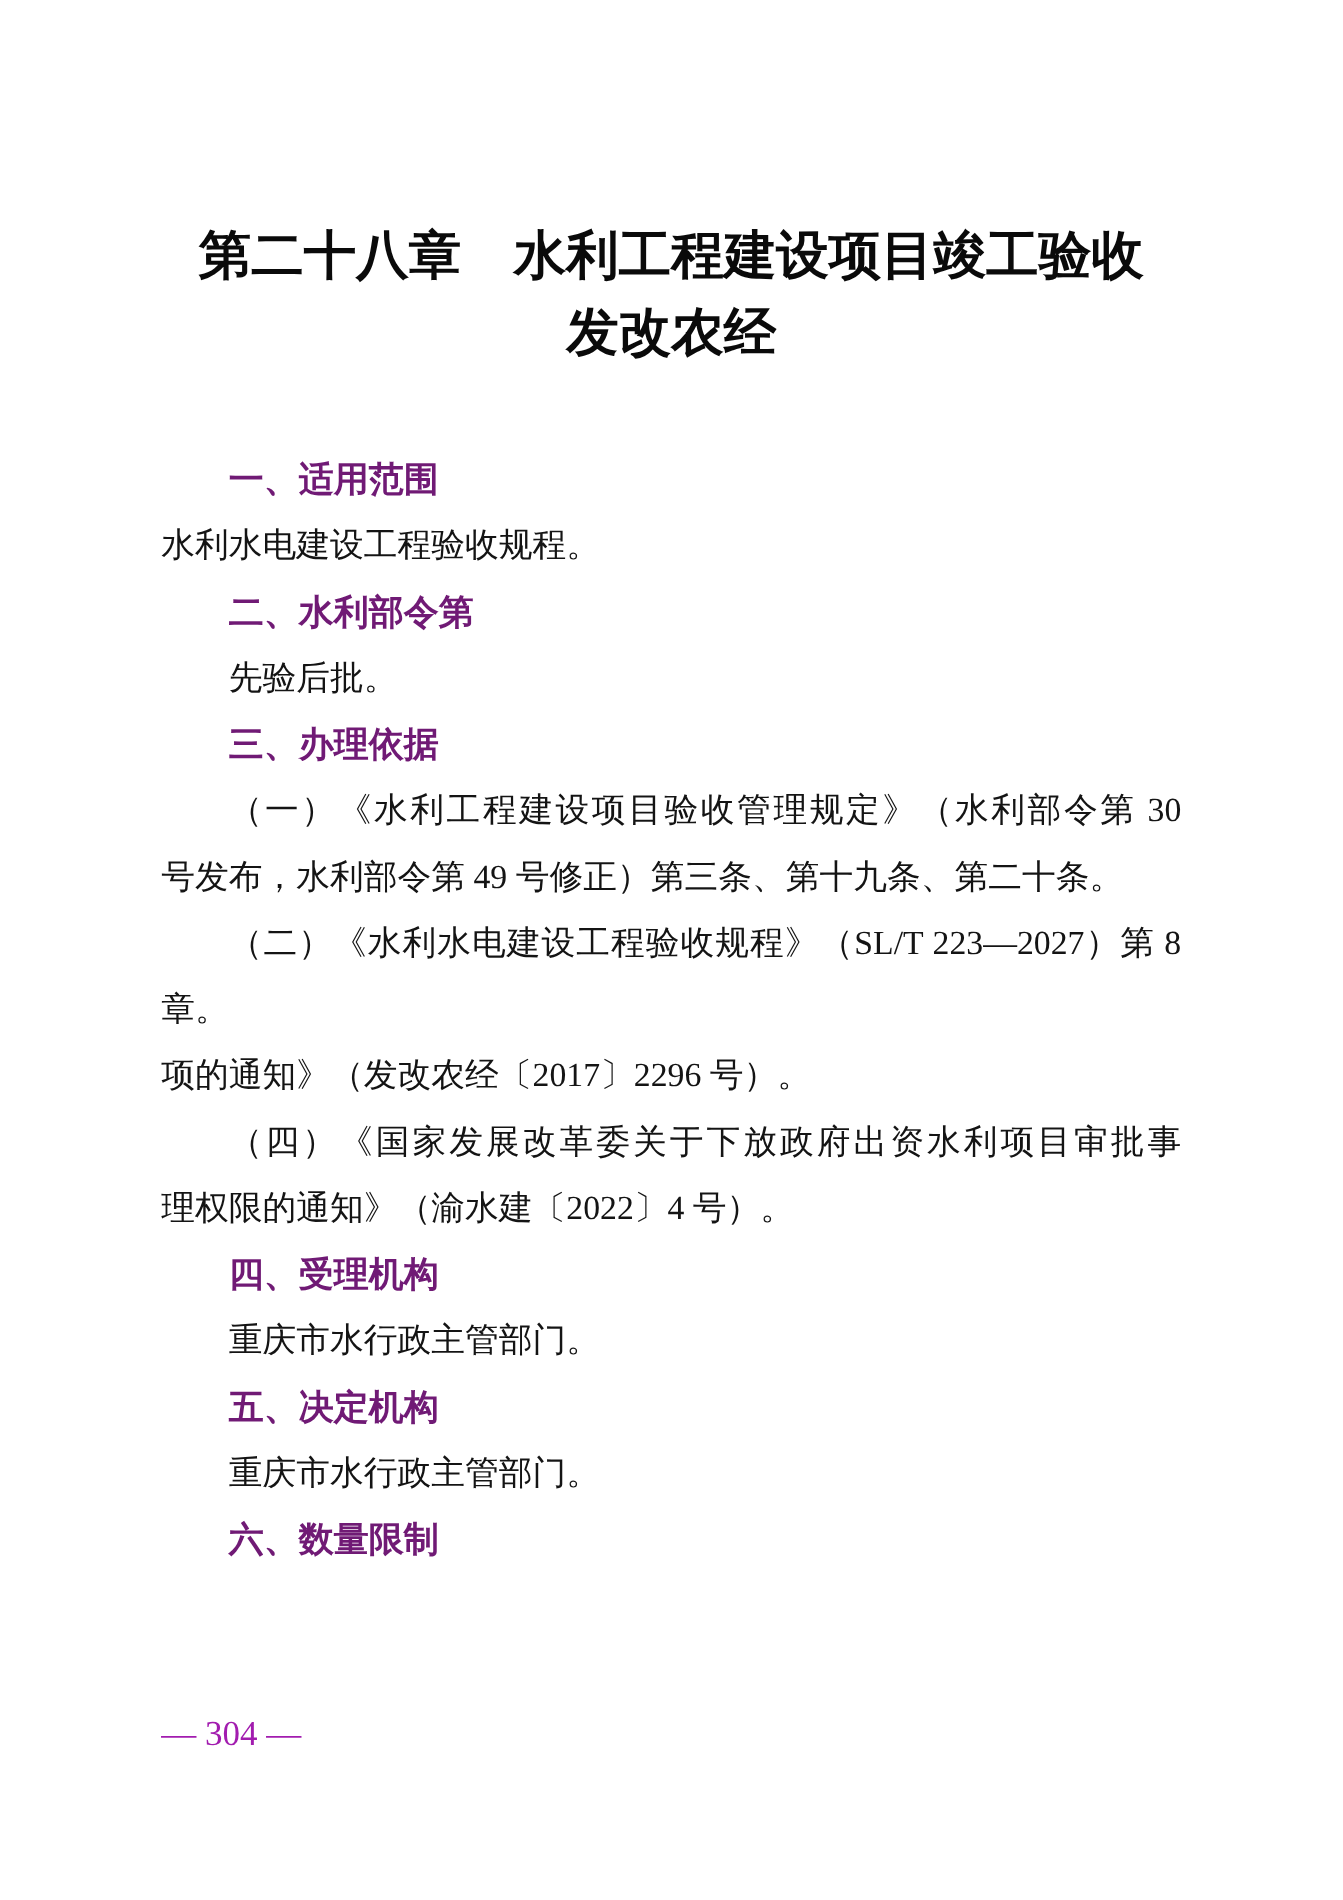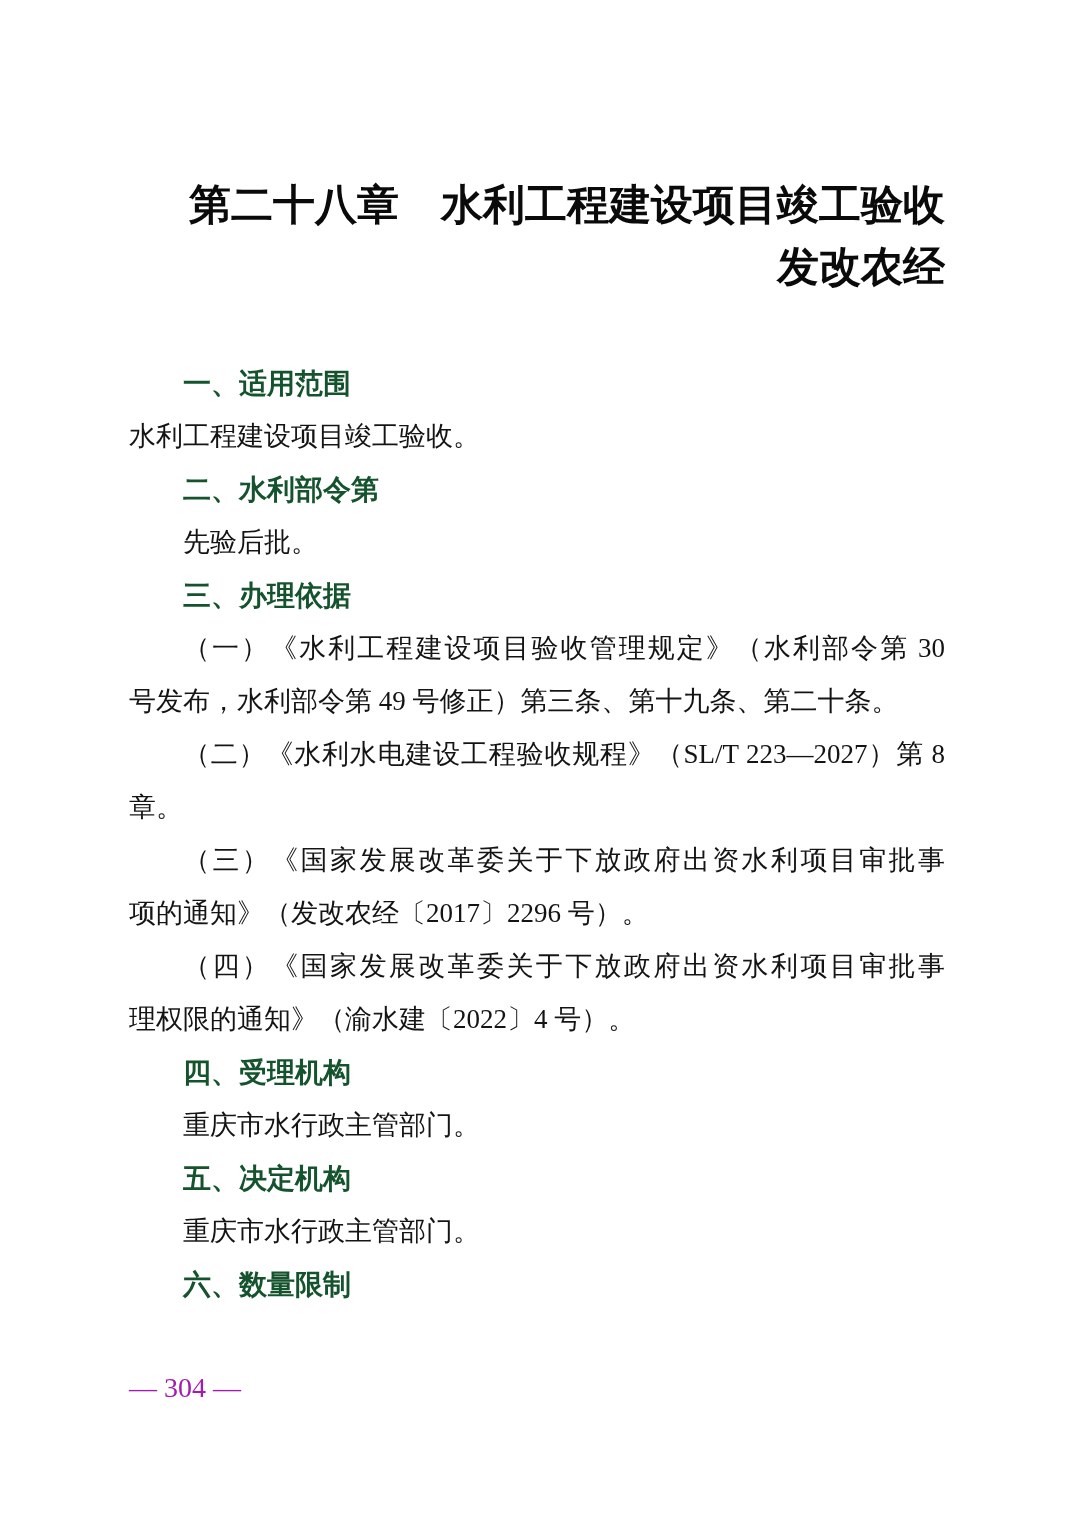--- a/index.html
+++ b/index.html
@@ -23,35 +23,35 @@
     width: 816px;
     margin: 0;
     font-size: 42px;
     line-height: 62px;
     font-weight: bold;
     text-align: center;
     color: #0a0a0a;
     font-family: "Liberation Serif", serif;
     letter-spacing: 0px;
   }
-  .title-line { display: block; text-align: right; }
+  .title-line { display: block; }
   .body-block {
     position: absolute;
     left: 129px;
     top: 357px;
     width: 816px;
     font-size: 27px;
     line-height: 53px;
     color: #141414;
   }
   .sec-heading {
     font-family: "Liberation Sans", sans-serif;
     font-weight: bold;
     font-size: 28px;
-    color: #14532d;
+    color: #701a75;
     padding-left: 54px;
   }
   .line {
     text-align: left;
   }
   .line.indent { text-indent: 54px; }
   .line.fill {
     text-align: justify;
     text-align-last: justify;
   }
@@ -71,31 +71,30 @@
 <div class="page">
 
   <h1 class="title">
     <span class="title-line">第二十八章　水利工程建设项目竣工验收</span>
     <span class="title-line">发改农经</span>
   </h1>
 
   <div class="body-block">
 
     <div class="sec-heading">一、适用范围</div>
-    <div class="line">水利工程建设项目竣工验收。</div>
+    <div class="line">水利水电建设工程验收规程。</div>
 
     <div class="sec-heading">二、水利部令第</div>
     <div class="line indent">先验后批。</div>
 
     <div class="sec-heading">三、办理依据</div>
     <div class="line fill indent">（一）《水利工程建设项目验收管理规定》（水利部令第 30</div>
     <div class="line">号发布，水利部令第 49 号修正）第三条、第十九条、第二十条。</div>
     <div class="line fill indent">（二）《水利水电建设工程验收规程》（SL/T 223—2027）第 8</div>
     <div class="line">章。</div>
-    <div class="line fill indent">（三）《国家发展改革委关于下放政府出资水利项目审批事</div>
     <div class="line">项的通知》（发改农经〔2017〕2296 号）。</div>
     <div class="line fill indent">（四）《国家发展改革委关于下放政府出资水利项目审批事</div>
     <div class="line">理权限的通知》（渝水建〔2022〕4 号）。</div>
 
     <div class="sec-heading">四、受理机构</div>
     <div class="line indent">重庆市水行政主管部门。</div>
 
     <div class="sec-heading">五、决定机构</div>
     <div class="line indent">重庆市水行政主管部门。</div>
 

